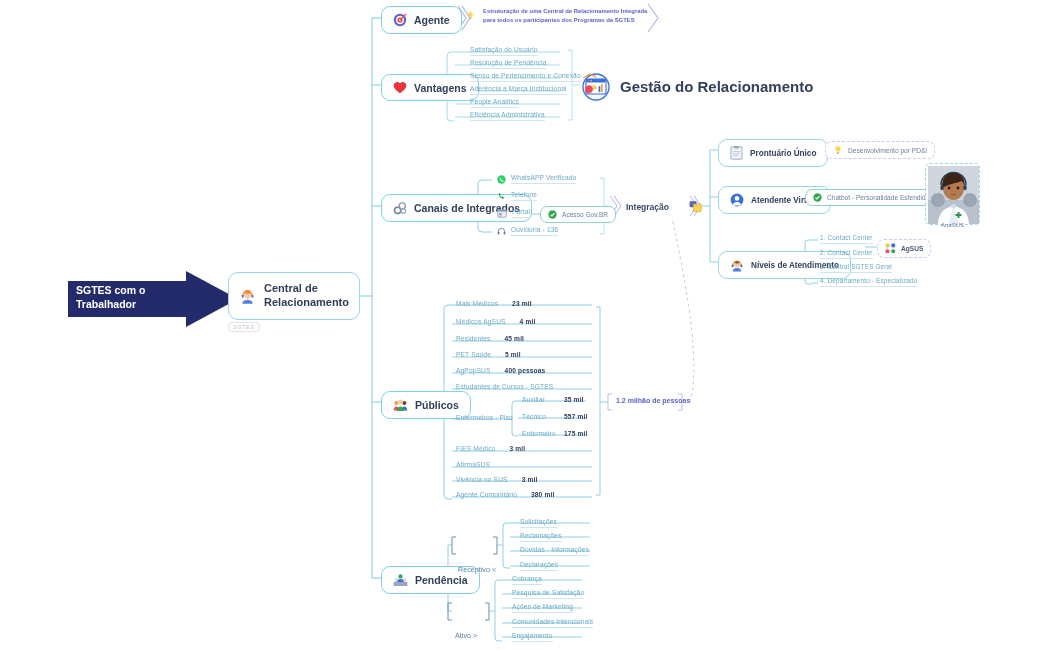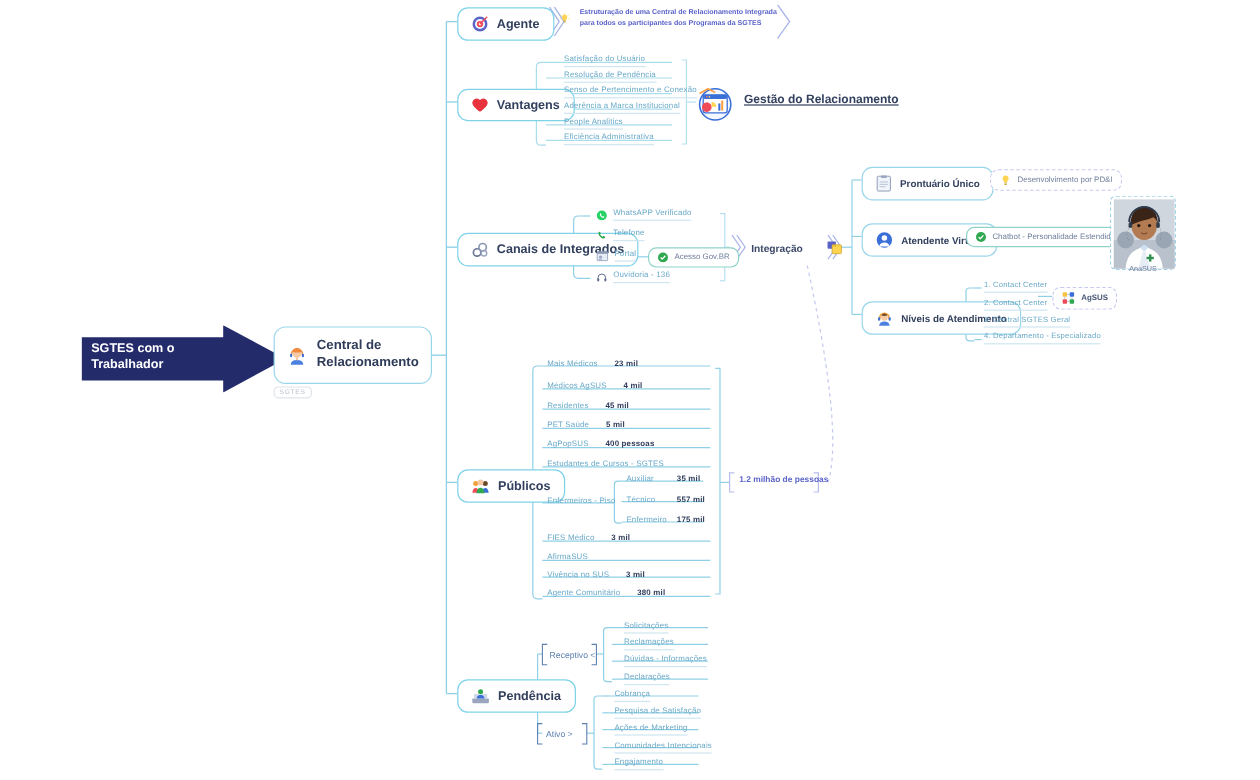--- a/index.html
+++ b/index.html
@@ -67,39 +67,39 @@
 
   
   .chip{
     position:absolute;box-sizing:border-box;
     display:flex;align-items:center;gap:5px;
     border:1px solid #8fd2c8;border-radius:7px;background:#fff;
     padding:3px 7px;font-size:6.6px;color:#6f7f9c;white-space:nowrap;
   }
   .chip.dashed{border:1px dashed #c6c9f0;color:#6f7f9c;}
   .bracketlabel{
-    position:absolute;font-size:7.2px;color:#5a7fae;white-space:nowrap;font-weight:normal;
+    position:absolute;font-size:7.2px;color:#5a7fae;white-space:nowrap;font-weight:normal;margin-top:24px;
   }
 
   
   .avatar{
     position:absolute;left:925px;top:163px;width:55px;height:62px;
     border:1px dashed #9fd4e8;border-radius:5px;background:#fff;
     padding:2px;box-sizing:border-box;
   }
   .avatarcap{
     position:absolute;left:925px;top:222px;width:55px;text-align:center;
     font-size:6px;color:#6b7a96;
   }
   .integ{
     position:absolute;display:flex;align-items:center;gap:20px;
     font-size:8.5px;font-weight:bold;color:#3a4767;white-space:nowrap;
   }
   .gestao{
-    position:absolute;left:620px;top:78px;font-size:10px;font-weight:bold;color:#32405e;white-space:nowrap;text-decoration:underline;
+    position:absolute;left:620px;top:78px;font-size:15px;font-weight:bold;color:#32405e;white-space:nowrap;
   }
 </style>
 </head>
 <body>
 
 <div id="stage">
 
   <svg class="wires" viewBox="0 0 1050 650">
     <g fill="none" stroke="#8fd0e6" stroke-width="1.1">
 

